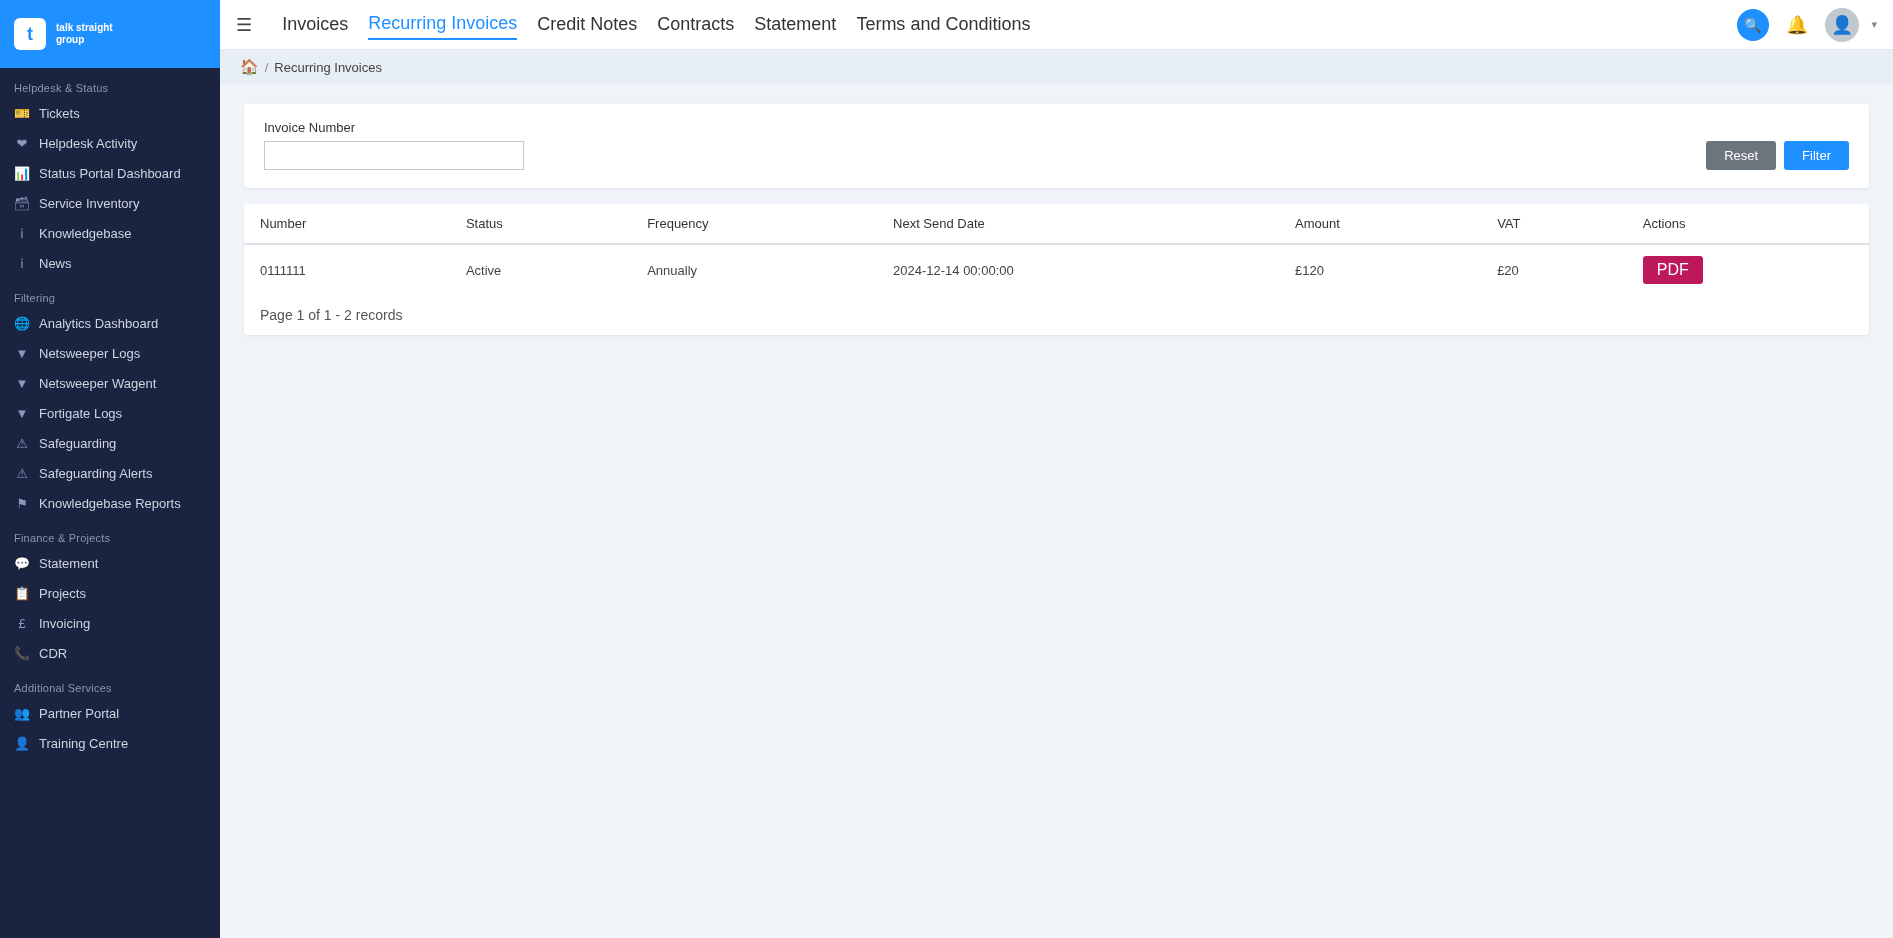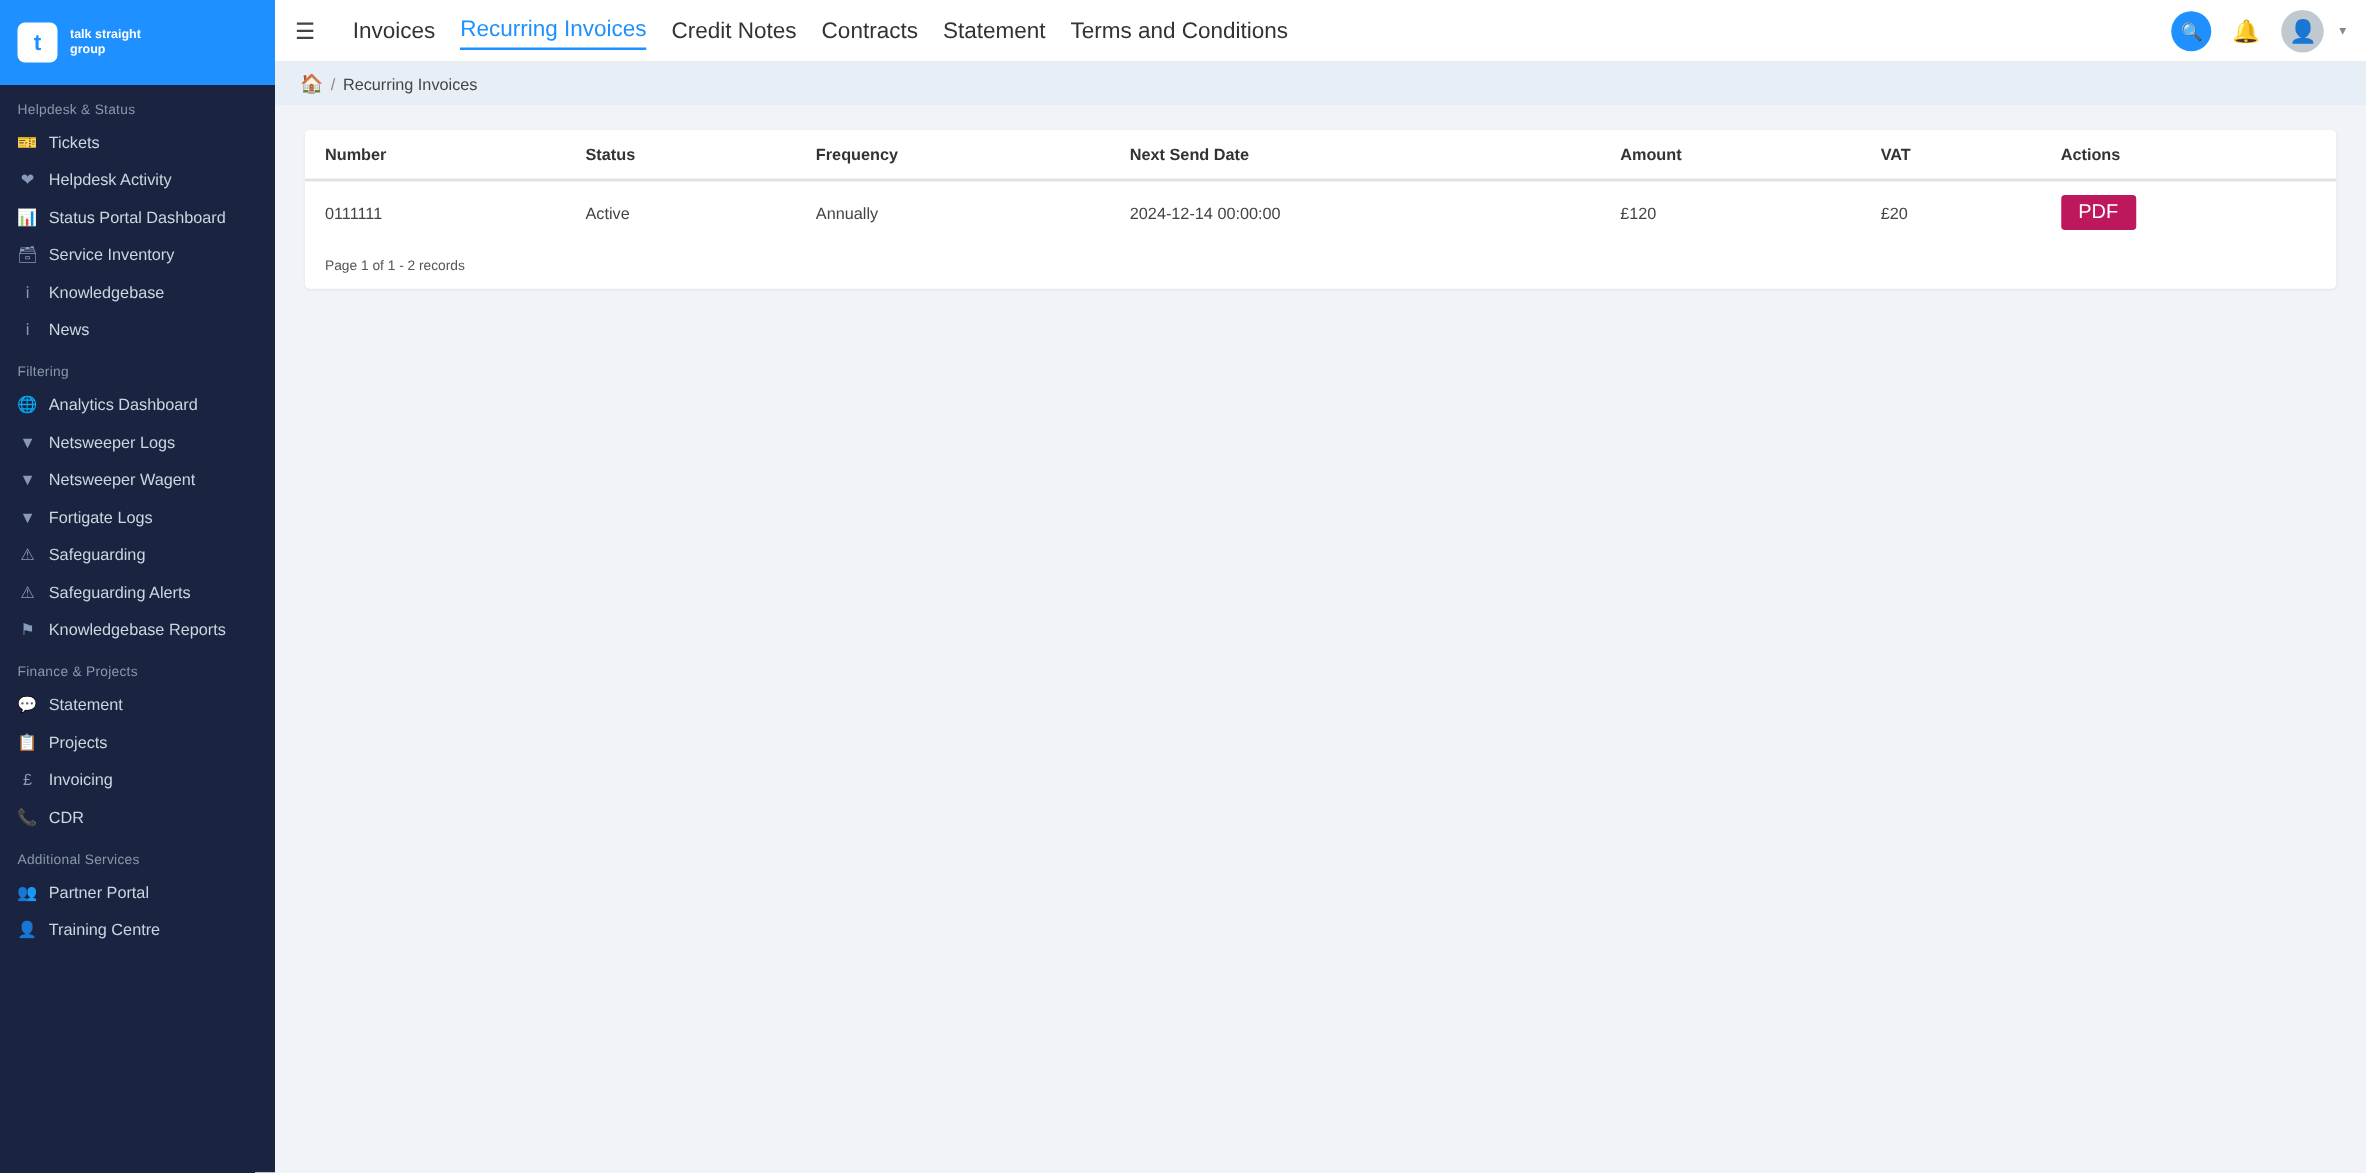--- a/index.html
+++ b/index.html
@@ -239,21 +239,21 @@
       overflow: hidden;
     }
     .data-table {
       width: 100%;
       border-collapse: collapse;
     }
     .data-table th {
       text-align: left;
       padding: 12px 16px;
       font-size: 13px;
-      font-weight: 700;
+      font-weight: 400;
       color: #333;
       border-bottom: 2px solid #dee2e6;
       background: #fff;
       margin-top: 48px;
     }
     .data-table td {
       padding: 11px 16px;
       font-size: 13px;
       color: #444;
       border-bottom: 2px solid #0ea5e9;
@@ -263,21 +263,21 @@
       background: #be185d;
       color: #fff;
       border: none;
       padding: 5px 14px;
       font-size: 16px;
       cursor: pointer;
       border-radius: 3px;
     }
     .pagination-info {
       padding: 12px 16px;
-      font-size: 11px;
+      font-size: 14px;
       color: #555;
     }
   </style>
 </head>
 <body>
 
 <div id="sidebar">
   <div id="sidebar-logo">
     <div class="logo-icon">
       <span>t</span>
@@ -394,20 +394,30 @@
   </div>
 
   <div id="breadcrumb">
     <span class="breadcrumb-home">🏠</span>
     <span class="breadcrumb-sep">/</span>
     <span class="breadcrumb-current">Recurring Invoices</span>
   </div>
 
   <div id="content">
 
+    <div class="filter-card">
+      <div class="filter-label">Invoice Number</div>
+      <div class="filter-row">
+        <input class="filter-input" type="text" placeholder="" style="">
+        <div class="filter-buttons">
+          <button class="btn-reset">Reset</button>
+          <button class="btn-filter">Filter</button>
+        </div>
+      </div>
+    </div>
 
     <div class="table-card">
       <table class="data-table">
         <thead>
           <tr id="table-header-row">
               <th>Number</th>
               <th>Status</th>
               <th>Frequency</th>
               <th>Next Send Date</th>
               <th>Amount</th>

